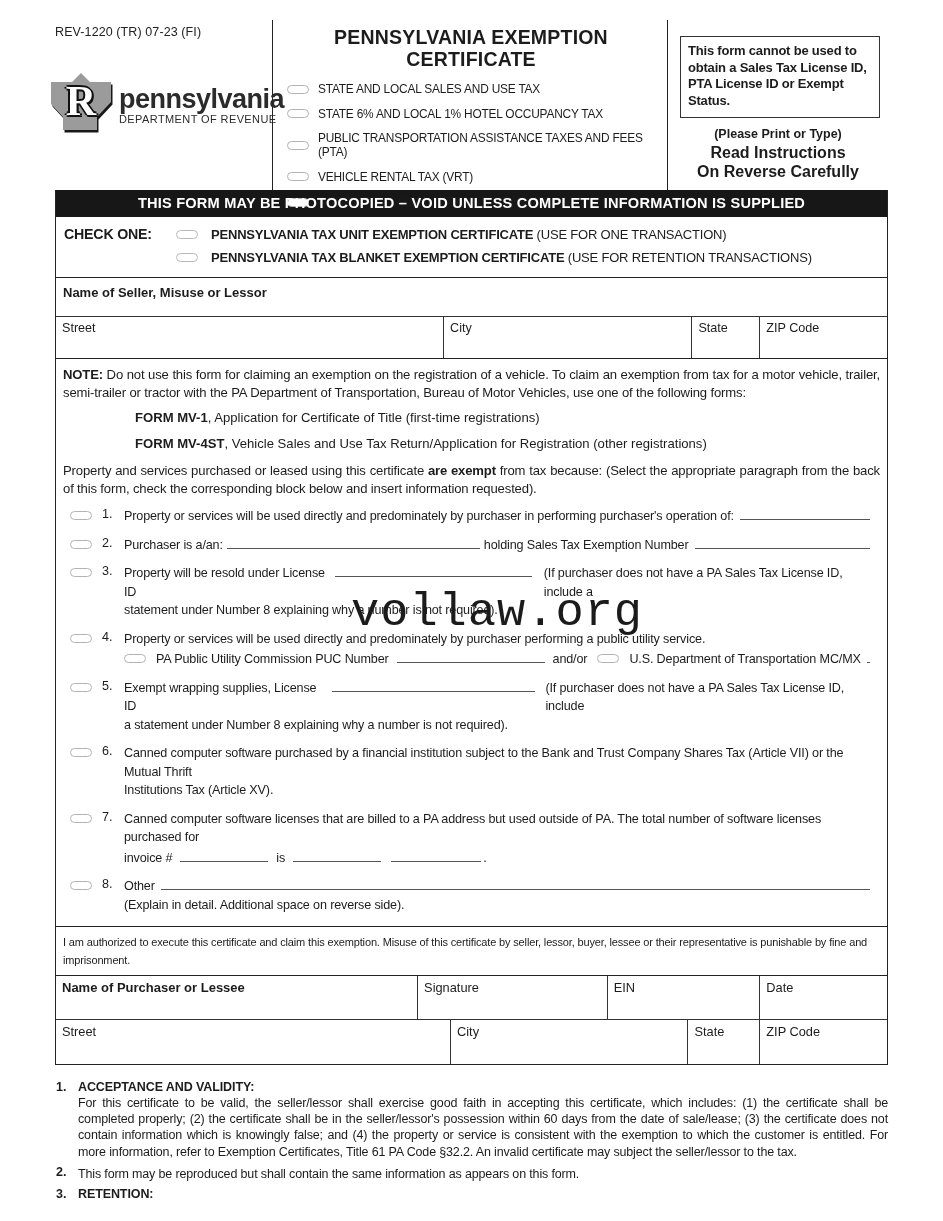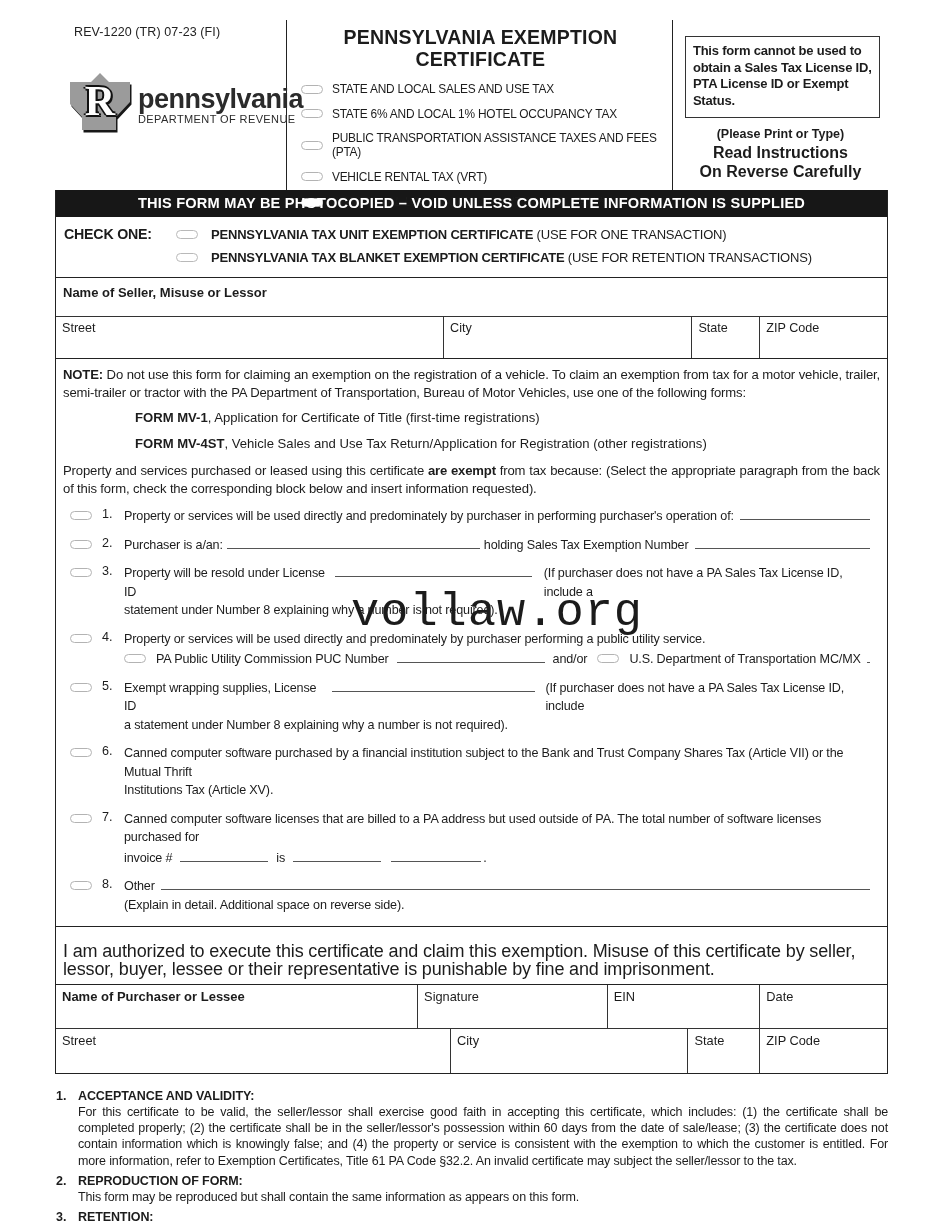--- a/index.html
+++ b/index.html
@@ -5,21 +5,21 @@
   * { margin:0; padding:0; box-sizing:border-box; }
   html,body { background:#fff; }
   body {
     width:943px; height:1221px; position:relative;
     font-family:"Liberation Sans", sans-serif; color:#1c1c1c;
     -webkit-font-smoothing:antialiased;
   }
   .page { position:absolute; left:55px; top:20px; width:833px; }
 
   
-  .header { display:flex; height:170px;margin-left:19px; }
+  .header { display:flex; height:170px; }
   .h-left { width:217px; position:relative; }
   .rev-no { font-size:12.5px; letter-spacing:.1px; padding-top:5px; color:#222; }
   .logo { position:absolute; left:-6px; top:52px; display:flex; align-items:center; }
   .keystone { position:relative; width:64px; height:62px; flex:0 0 64px; }
   .keystone svg { display:block; }
   .keystone .k-letter {
     position:absolute; left:0; top:5px; width:64px; text-align:center;
     font-family:"Liberation Serif", serif; font-weight:bold; font-size:42px;
     color:#fff; text-shadow:-2px 0 0 #111, 2px 0 0 #111, 0 2px 0 #111, 0 -2px 0 #111, 2px 2px 0 #111;
   }
@@ -74,22 +74,22 @@
   .item { display:flex; margin-bottom:10px; }
   .item .pill { margin:4px 10px 0 4px; flex:0 0 22px; }
   .item .num { width:22px; flex:0 0 22px; }
   .item .body { flex:1; line-height:18.5px; letter-spacing:-0.15px; padding-right:4px; }
   .iline { display:flex; align-items:baseline; }
   .blank { display:inline-block; border-bottom:1.2px solid #555; height:13px; vertical-align:baseline; }
   .fill { flex:1; border-bottom:1.2px solid #555; height:13px; margin:0 6px 0 6px; }
   .sub { margin-top:2px; display:flex; align-items:baseline; }
   .sub .pill { margin:3px 10px 0 10px; }
 
-  .auth { padding:6px 7px; font-size:18px; line-height:18px; letter-spacing:-0.15px;
-          border-bottom:1.5px solid #222;margin-top:9px; }
+  .auth { padding:6px 7px; font-size:11px; line-height:18px; letter-spacing:-0.15px;
+          border-bottom:1.5px solid #222; }
 
   .ptable-r1 { display:flex; height:44px; border-bottom:1.2px solid #333; }
   .ptable-r2 { display:flex; height:44px; }
   .pcell { padding:4px 6px; font-size:12.8px; border-left:1.2px solid #333; }
   .pcell:first-child { border-left:none; }
 
   
   .instructions { margin-top:15px; font-size:12.5px; }
   .ins-item { display:flex; margin-bottom:5px; }
   .ins-num { width:23px; flex:0 0 23px; font-weight:bold; padding-left:1px; }
@@ -324,21 +324,20 @@
     <div class="ins-item">
       <span class="ins-num">1.</span>
       <span class="ins-body">
         <div class="ins-head">ACCEPTANCE AND VALIDITY:</div>
         <div class="ins-text">For this certificate to be valid, the seller/lessor shall exercise good faith in accepting this certificate, which includes:  (1) the certificate shall be completed properly;  (2) the certificate shall be in the seller/lessor's possession within 60 days from the date of sale/lease;  (3) the certificate does not contain information which is knowingly false; and (4) the property or service is consistent with the exemption to which the customer is entitled. For more information, refer to Exemption Certificates, Title 61 PA Code §32.2. An invalid certificate may subject the seller/lessor to the tax.</div>
       </span>
     </div>
     <div class="ins-item">
       <span class="ins-num">2.</span>
       <span class="ins-body">
-        <div class="ins-head">REPRODUCTION OF FORM:</div>
         <div class="ins-text">This form may be reproduced but shall contain the same information as appears on this form.</div>
       </span>
     </div>
     <div class="ins-item">
       <span class="ins-num">3.</span>
       <span class="ins-body">
         <div class="ins-head">RETENTION:</div>
 
       </span>
     </div>

